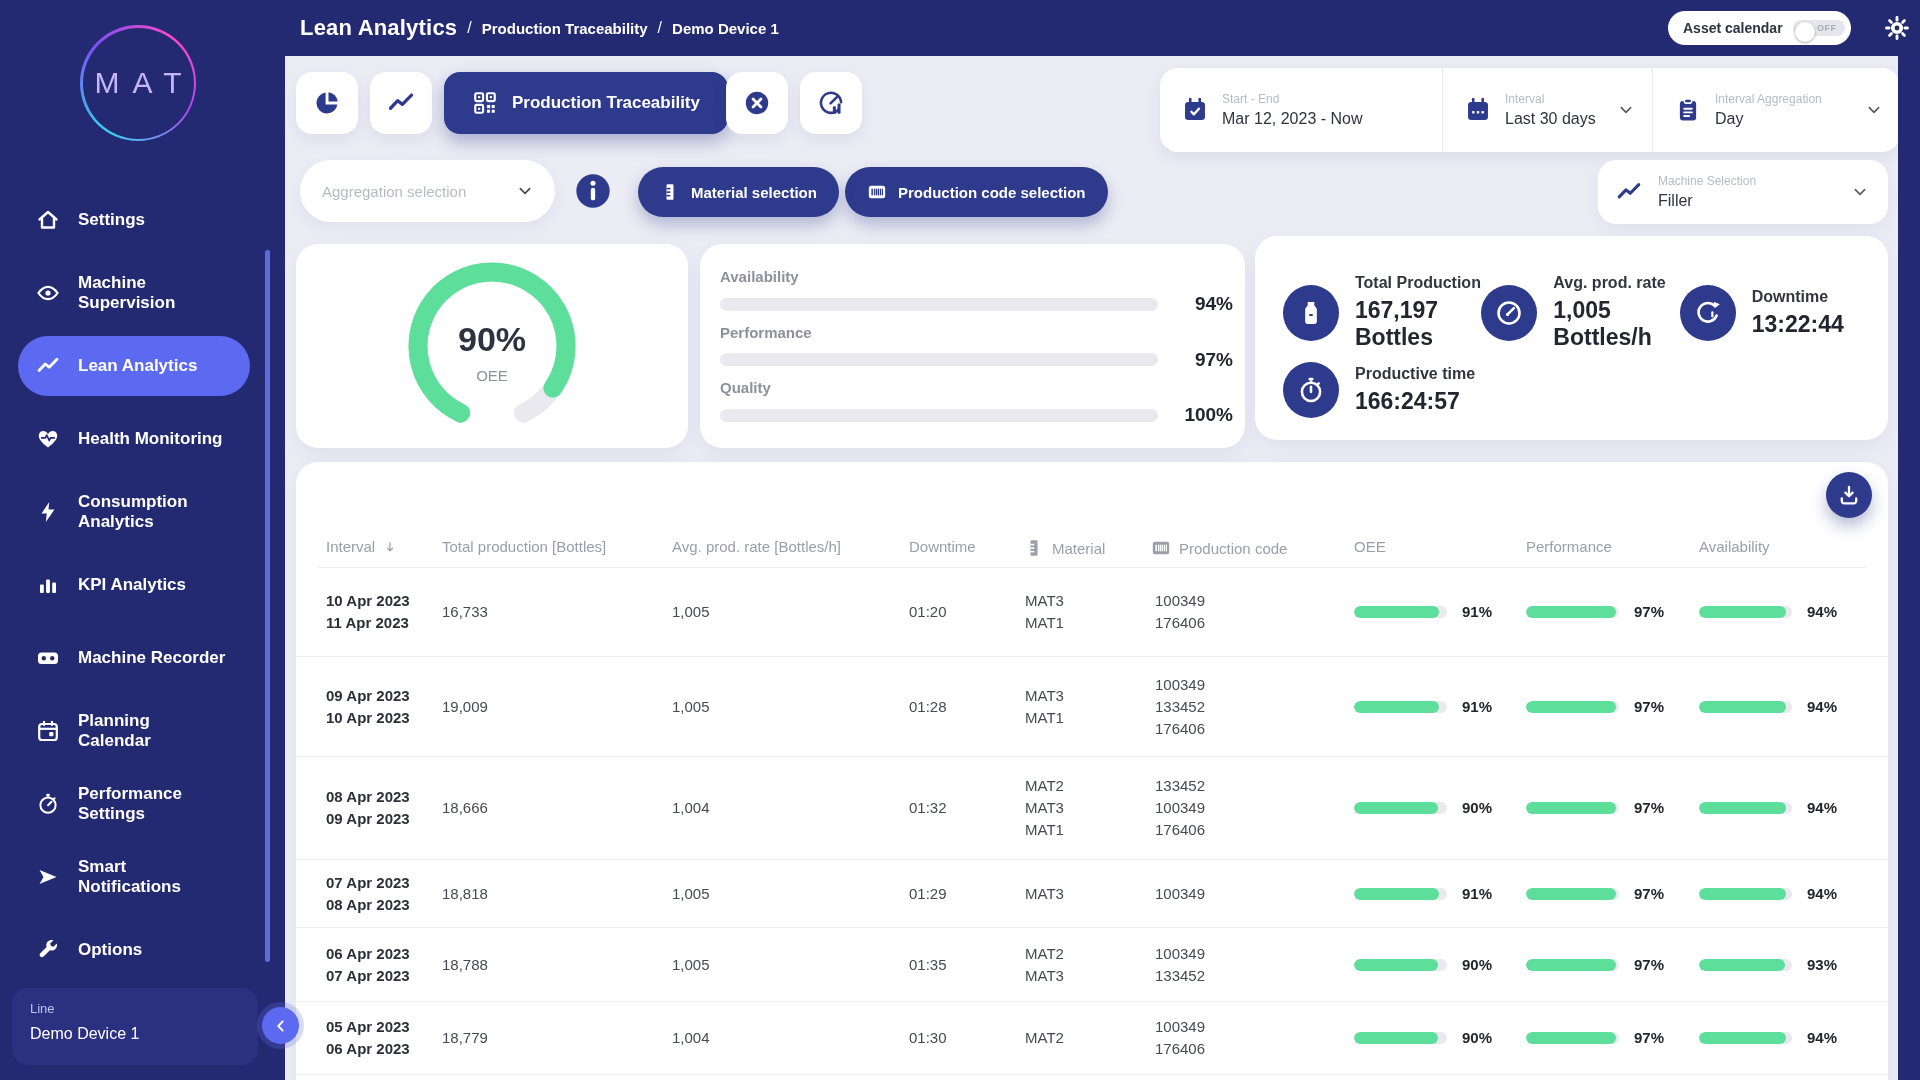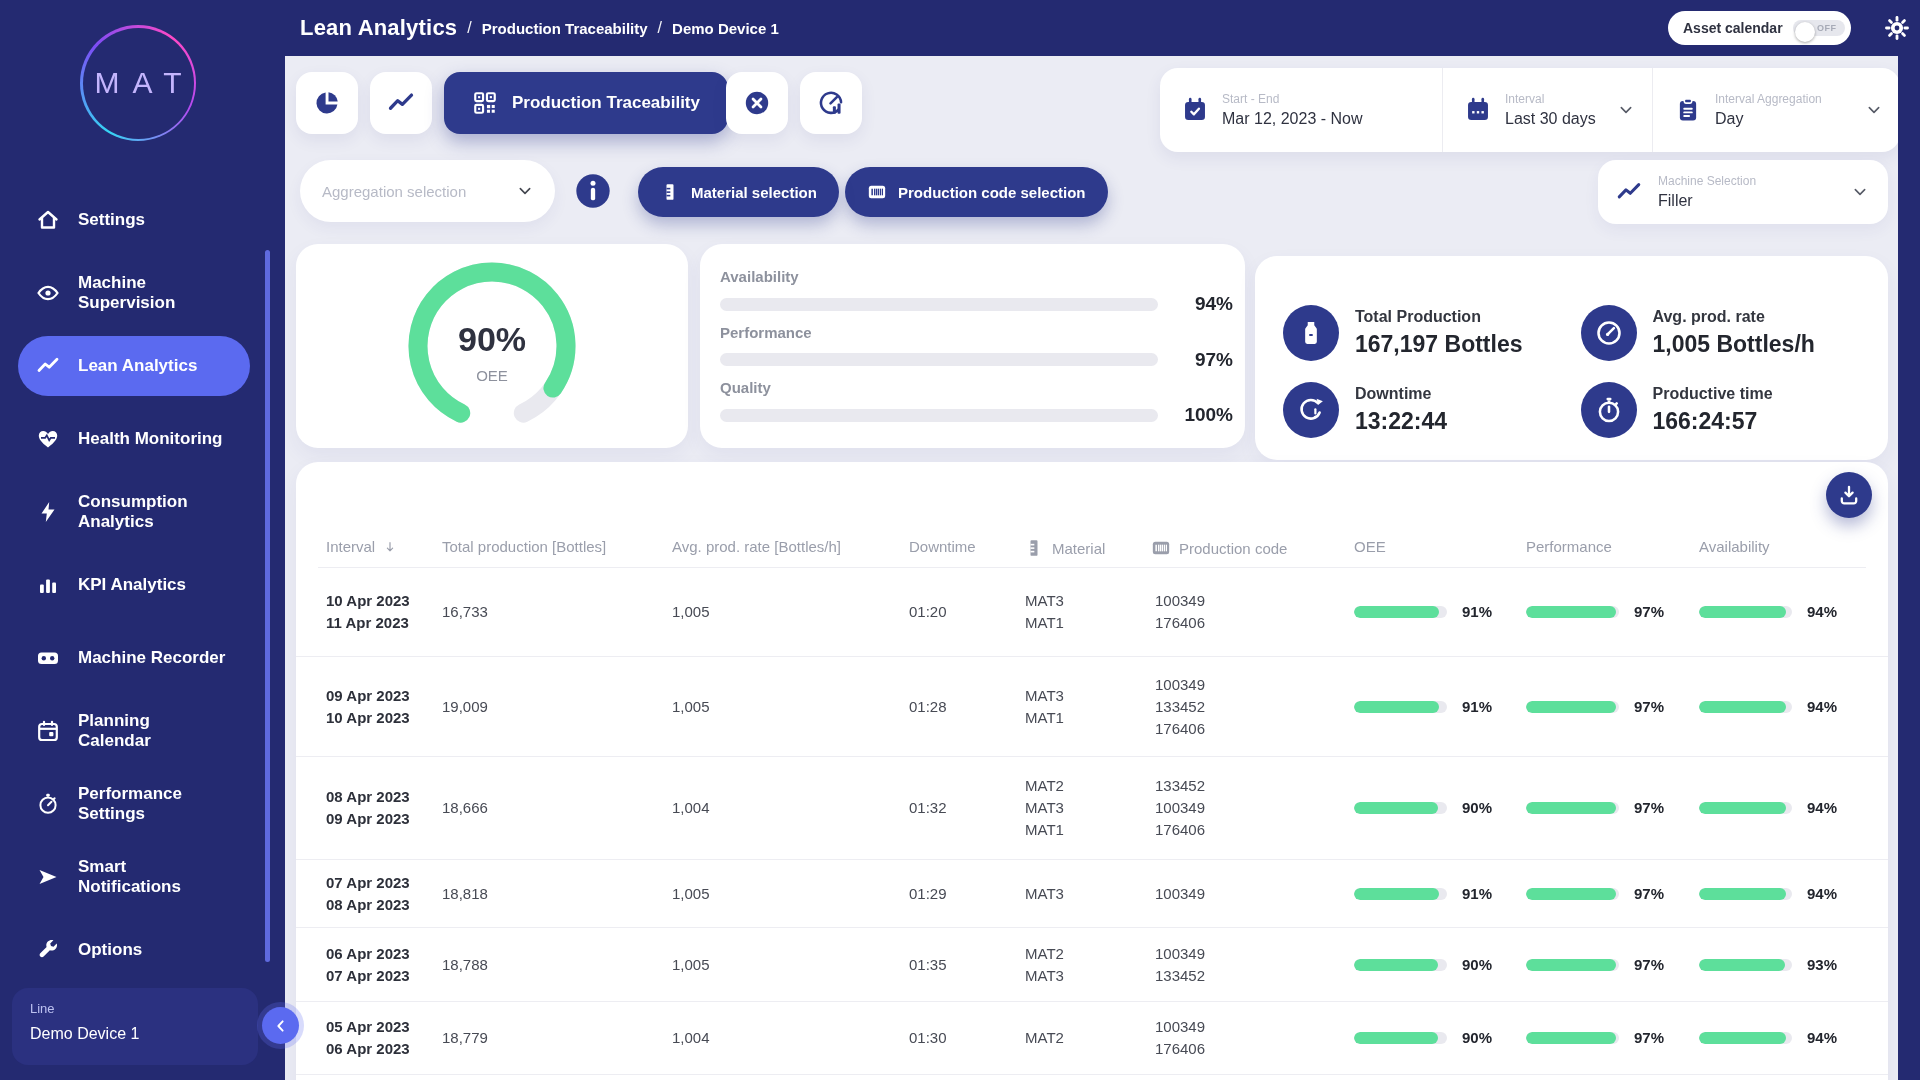--- a/index.html
+++ b/index.html
@@ -75,21 +75,21 @@
   #card-gauge{left:296px;top:244px;width:392px;height:204px}
   .gauge-svg{position:absolute;left:106px;top:12px;width:180px;height:180px}
   .gauge-val{position:absolute;left:0;top:76px;width:392px;text-align:center;font-size:34px;font-weight:bold;color:var(--dark)}
   .gauge-lbl{position:absolute;left:0;top:123px;width:392px;text-align:center;font-size:15px;color:#8d919d}
   #card-bars{left:700px;top:244px;width:545px;height:204px;padding:24px 12px 22px 20px;display:flex;flex-direction:column;justify-content:space-between}
   .bar-group .b-label{font-size:15px;font-weight:bold;color:#8d919d;margin-bottom:8px}
   .bar-row{display:flex;align-items:center;gap:13px}
   .b-track{flex:1;height:13px;border-radius:7px;background:var(--track);overflow:hidden}
   .b-fill{height:100%;border-radius:7px;background:var(--green)}
   .b-val{width:62px;text-align:right;font-size:19px;font-weight:bold;color:#23262e}
-  #card-stats{left:1255px;top:256px;width:633px;height:204px;display:grid;grid-template-columns:1fr 1fr;grid-template-rows:1fr 1fr;padding:38px 10px 12px 28px}
+  #card-stats{left:1255px;top:236px;width:633px;height:204px;display:grid;grid-template-columns:1fr 1fr 1fr;grid-template-rows:1fr 1fr;padding:38px 10px 12px 28px}
   .stat{display:flex;align-items:center;gap:16px}
   .stat-icon{width:56px;height:56px;border-radius:50%;background:var(--btn);display:flex;align-items:center;justify-content:center;flex:none}
   .stat-icon .ic{width:28px;height:28px;color:#fff}
   .stat-label{font-size:16px;font-weight:bold;color:#33363f}
   .stat-value{font-size:23px;font-weight:bold;color:#23262e;margin-top:5px}
 
   
   #card-table{left:296px;top:462px;width:1592px;height:650px}
   .download-btn{position:absolute;left:1530px;top:10px;width:46px;height:46px;border-radius:50%;background:var(--btn);display:flex;align-items:center;justify-content:center;box-shadow:0 8px 16px rgba(46,58,140,.35);cursor:pointer}
   .download-btn .ic{width:24px;height:24px;color:#fff}

